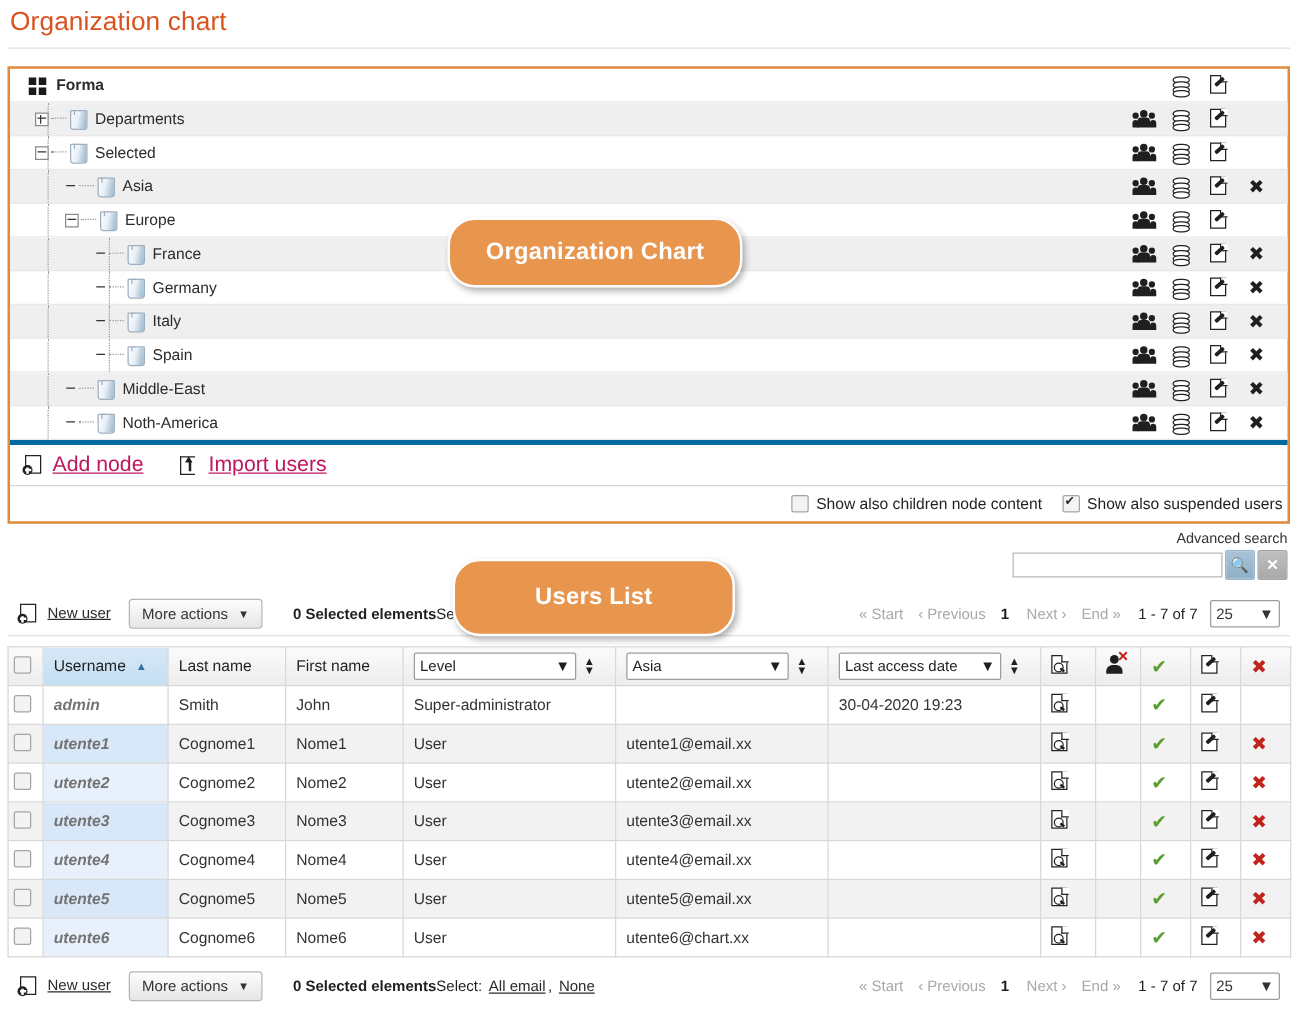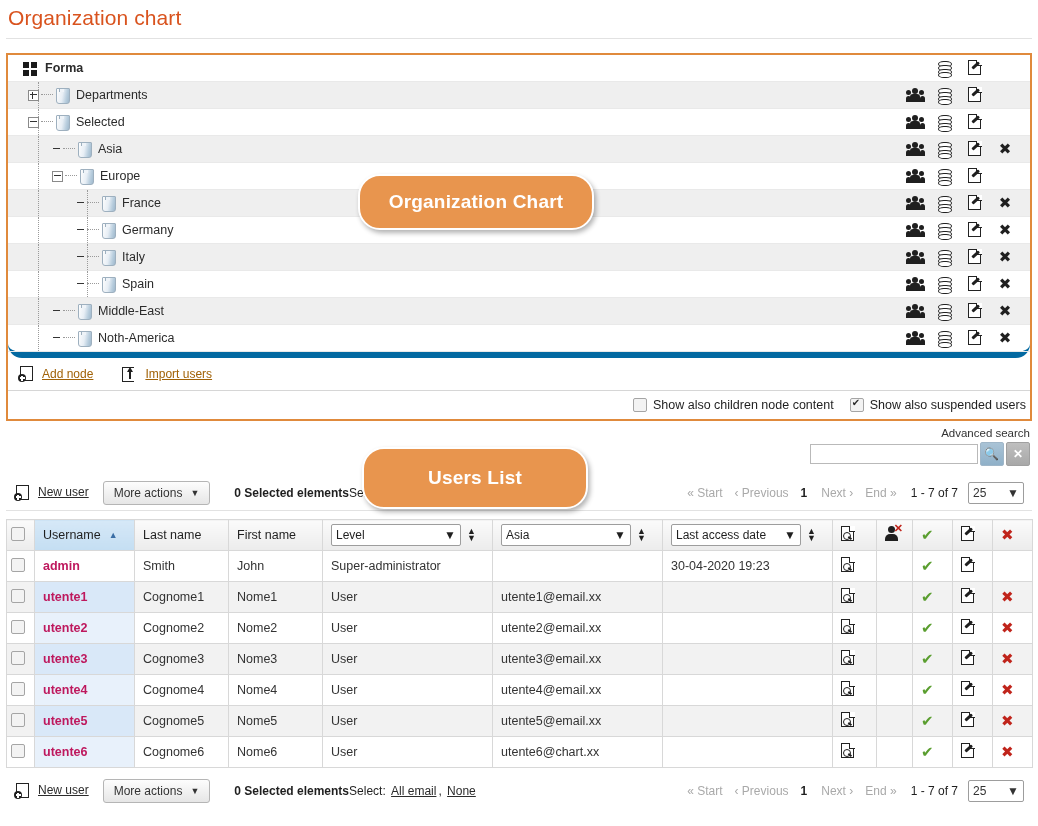--- a/index.html
+++ b/index.html
@@ -15,21 +15,21 @@
     font-size:21px;color:#d9531e;font-weight:400;
     padding:6px 0 0 8px;letter-spacing:.1px;
   }
   .title-rule{border-bottom:1px solid #e2e2e2;margin:8px 6px 0 6px;}
 
   
   .orgpanel{
     margin:14px 6px 0 6px;border:2px solid #e08a3c;background:#fff;
     box-sizing:border-box;
   }
-  .tree{border-bottom:6px solid #0369a1;border-radius:14px;}
+  .tree{border-bottom:4px solid #0369a1;}
   .trow{
     display:flex;align-items:center;height:26px;
     border-bottom:1px solid #e9e9e9;position:relative;
   }
   .trow.alt{background:#efefef;}
   .trow .label{
     flex:1;display:flex;align-items:center;
     font-size:12.5px;color:#2b2b2b;white-space:nowrap;
   }
   .trow.root .label{font-weight:bold;font-size:12.5px;}
@@ -90,21 +90,21 @@
   .ic-doc .corner{position:absolute;right:1px;top:0;width:5px;height:5px;background:#fff;border-left:1.4px solid #222;border-bottom:1.4px solid #222;transform:rotate(0deg);}
   .ic-doc .pen{position:absolute;left:3px;top:4px;width:9px;height:2.6px;background:#1f1f1f;transform:rotate(-42deg);border-radius:1px;}
   .ic-doc .lens{position:absolute;left:2px;top:6px;width:6px;height:6px;border:1.6px solid #1f1f1f;border-radius:50%;}
   .ic-doc .lens-h{position:absolute;left:7px;top:11px;width:4px;height:1.6px;background:#1f1f1f;transform:rotate(40deg);}
   .ic-x{font-size:15px;font-weight:bold;color:#1f1f1f;line-height:1;font-family:"DejaVu Sans",sans-serif;}
   .ic-x.red{color:#c0241b;}
   .ic-check{color:#5a9e2f;font-size:15px;font-weight:bold;line-height:1;font-family:"DejaVu Sans",sans-serif;}
 
   
   .orgfoot{display:flex;align-items:center;height:32px;padding-left:10px;border-bottom:1px solid #d6d6d6;}
-  .orgfoot a{color:#a16207;text-decoration:underline;font-size:12px;margin-right:28px;}
+  .orgfoot a{color:#be185d;text-decoration:underline;font-size:17px;margin-right:28px;}
   .mini-ico{display:inline-block;width:16px;height:16px;margin-right:8px;position:relative;vertical-align:middle;}
   .mini-ico .p{position:absolute;left:2px;top:0;width:11px;height:13px;border:1.4px solid #222;background:#fff;}
   .mini-ico .plus{position:absolute;left:0;bottom:0;width:8px;height:8px;border-radius:50%;background:#1f1f1f;}
   .mini-ico .plus::before{content:"";position:absolute;left:1.6px;top:3.3px;width:5px;height:1.4px;background:#fff;}
   .mini-ico .plus::after{content:"";position:absolute;left:3.3px;top:1.6px;width:1.4px;height:5px;background:#fff;}
   .imp-ico{display:inline-block;width:16px;height:16px;margin-right:8px;position:relative;vertical-align:middle;}
   .imp-ico .p{position:absolute;left:1px;top:1px;width:11px;height:13px;border:1.4px solid #222;border-right:none;background:#fff;}
   .imp-ico .arr{position:absolute;left:8px;top:5px;width:2px;height:8px;background:#1f1f1f;}
   .imp-ico .arr::before{content:"";position:absolute;left:-2.5px;top:-4px;border-left:3.5px solid transparent;border-right:3.5px solid transparent;border-bottom:5px solid #1f1f1f;}
   .orgopts{display:flex;justify-content:flex-end;align-items:center;height:28px;padding-right:4px;font-size:12.5px;color:#1f1f1f;}
@@ -170,21 +170,21 @@
   }
   table.users thead th.sorted{background:linear-gradient(#d6e8f7,#c4def2);}
   table.users th.ck,table.users td.ck{width:28px;padding:0;text-align:center;}
   .hdr-flex{display:flex;align-items:center;}
   .sortarrow{margin-left:8px;color:#3a6ea5;font-size:9px;}
   .minisel{
     border:1px solid #9d9d9d;background:#fff;height:20px;border-radius:2px;
     display:inline-flex;align-items:center;justify-content:space-between;padding:0 4px;font-size:12px;color:#1f1f1f;
   }
   .updown{margin-left:6px;font-size:9px;color:#1f1f1f;line-height:7px;display:inline-block;}
-  td.uname{background:#e8f1fb;font-weight:bold;color:#be185d;}
+  td.uname{background:#e8f1fb;font-weight:bold;color:#737373;font-style:italic;}
   td.uname.plain{background:transparent;font-weight:bold;}
   tr.alt td{background:#f2f2f2;}
   tr.alt td.uname{background:#d9e8f8;}
   td.act{text-align:center;padding:0;}
   th.act{text-align:center;padding:0;}
   .ic-userx{width:16px;height:15px;display:inline-block;position:relative;}
   .ic-userx .hd{position:absolute;left:3px;top:0;width:7px;height:7px;border-radius:50%;background:#1f1f1f;}
   .ic-userx .bd{position:absolute;left:0;top:8px;width:13px;height:7px;border-radius:5px 5px 0 0;background:#1f1f1f;}
   .ic-userx .xx{position:absolute;right:-2px;top:-3px;color:#c0241b;font-size:11px;font-weight:bold;line-height:1;}
 

